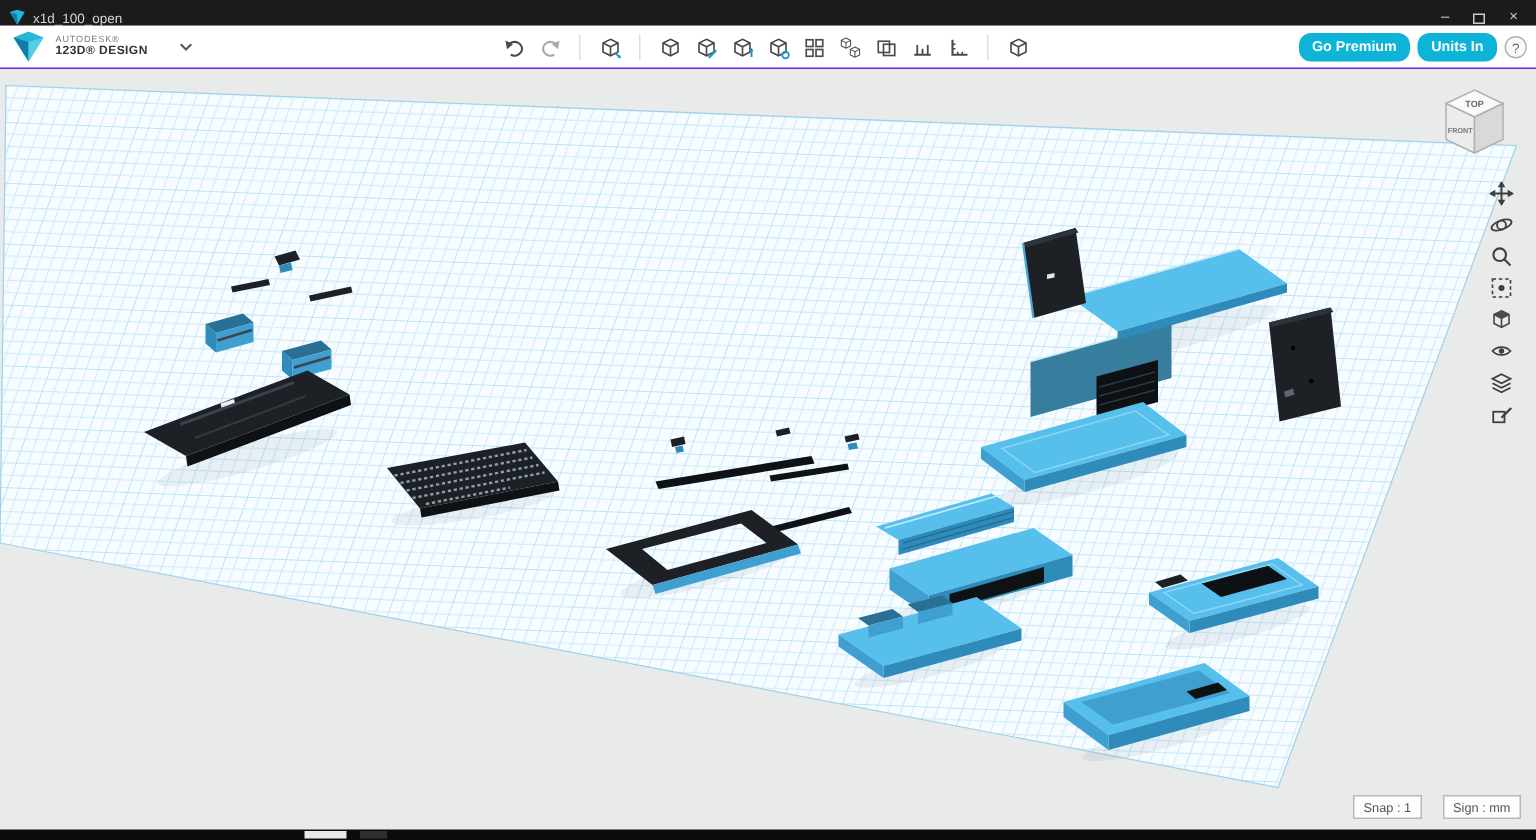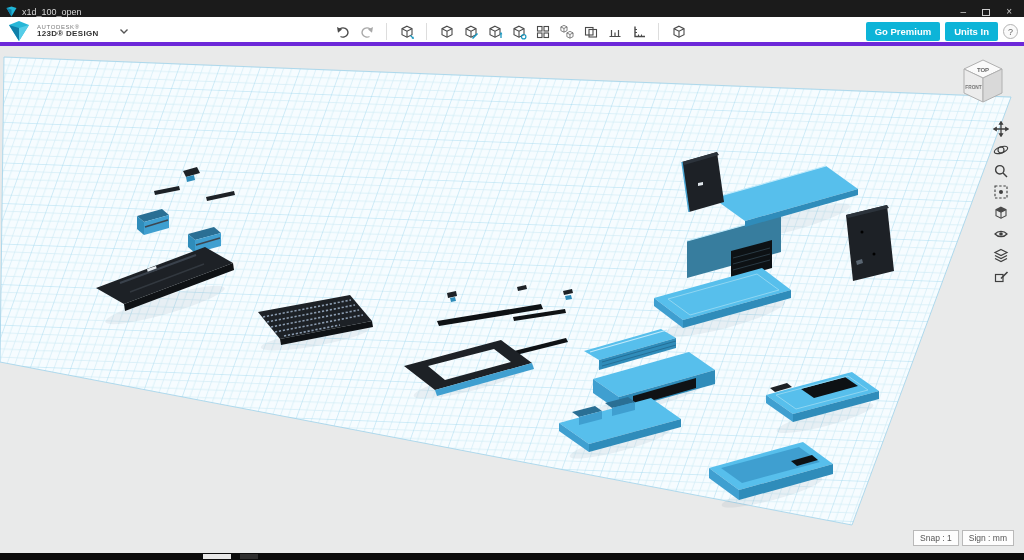--- a/index.html
+++ b/index.html
@@ -13,32 +13,32 @@
        font-family:"Liberation Sans",sans-serif;-webkit-font-smoothing:antialiased}
   
   .titlebar{position:absolute;top:0;left:0;width:1024px;height:17px;background:#1b1b1b;
             display:flex;align-items:flex-end;gap:5px;padding:0 6px;z-index:30}
   .titlebar .title{color:#d6d6d6;font-size:9px}
   .wcontrols{margin-left:auto;display:flex;align-items:center;gap:16px;padding-right:6px}
   .wcontrols .wc{color:#cdcdcd;font-size:10px;line-height:10px;cursor:default}
   .wbox{width:8px;height:7px;border:1px solid #cdcdcd;display:inline-block}
   
   .toolbar{position:absolute;top:17px;left:0;width:1024px;height:29px;background:#ffffff;
-           border-bottom:4px solid #6d28d9;z-index:29}
+           border-bottom:1px solid #6d28d9;z-index:29}
   .brand{position:absolute;left:7px;top:3px;display:flex;align-items:center;gap:6px}
   .brand-text{display:flex;flex-direction:column;line-height:1.05}
   .brand-l1{font-size:6px;color:#7a7a7a;letter-spacing:.6px}
   .brand-l2{font-size:8px;color:#333;font-weight:bold;letter-spacing:.3px}
   .brand-chevron{margin-left:14px;display:flex;align-items:center}
   .tools{position:absolute;left:333px;top:0;height:29px;display:flex;align-items:center;gap:5px}
   .sep{width:1px;height:17px;background:#ddd;margin:0 5px}
   .ticon{width:19px;height:19px;display:flex;align-items:center;justify-content:center;border-radius:2px}
   .rightbar{position:absolute;right:6px;top:0;height:29px;display:flex;align-items:center;gap:5px}
   .btn-teal{background:var(--accent);color:#fff;font-size:9.5px;font-weight:bold;
-            padding:4px 9px;border-radius:2px;white-space:nowrap;cursor:default}
+            padding:4px 9px;border-radius:8px;white-space:nowrap;cursor:default}
   .help{width:15px;height:15px;border-radius:50%;border:1px solid #b3b3b3;color:#666;font-size:9px;
         display:flex;align-items:center;justify-content:center;background:#fafafa}
   
   .canvas{position:absolute;top:46px;left:0;width:1024px;height:507px;background:#e9eaea;overflow:hidden}
   .scene{position:absolute;top:0;left:0}
   .grid-base{fill:var(--grid-base)}
   .grid-minor{stroke:var(--grid-minor);stroke-width:.7;fill:none}
   .grid-major{stroke:var(--grid-major);stroke-width:1;fill:none}
   .f-bluetop{fill:var(--part-blue)}
   .f-bluefront{fill:var(--part-blue-front)}
@@ -53,21 +53,21 @@
   .ln-hi{stroke:#bfeafb;fill:none;stroke-width:1.2}
   .ln-key{stroke:#8b9cb0;stroke-width:1.6;stroke-dasharray:2.2,1.8;fill:none}
   .ln-slot{stroke:#3d4650;stroke-width:1.6;fill:none}
   .shadow{fill:rgba(60,90,110,.08)}
   
   .viewcube{position:absolute;top:8px;right:12px;width:58px;height:54px}
   
   .navbar{position:absolute;top:74px;right:14px;display:flex;flex-direction:column;gap:3px;align-items:center;z-index:5}
   .nicon{width:18px;height:18px;display:flex;align-items:center;justify-content:center}
   
-  .status{position:absolute;right:10px;bottom:7px;display:flex;gap:3px;z-index:6}
+  .status{position:absolute;right:10px;bottom:7px;display:flex;gap:14px;z-index:6}
   .status span{background:#fdfdfd;border:1px solid #b9b9b9;font-size:8.5px;color:#555;padding:2px 6px}
   
   .taskbar{position:absolute;left:0;bottom:0;width:1024px;height:7px;background:#0c0c0c;z-index:40}
   .taskbar .tseg{position:absolute;top:1px;left:203px;width:28px;height:5px;background:#e8e8e8}
   .taskbar .tseg2{position:absolute;top:1px;left:240px;width:18px;height:5px;background:#2e2e2e}
   svg{display:block}
 </style>
 </head>
 <body>
 

